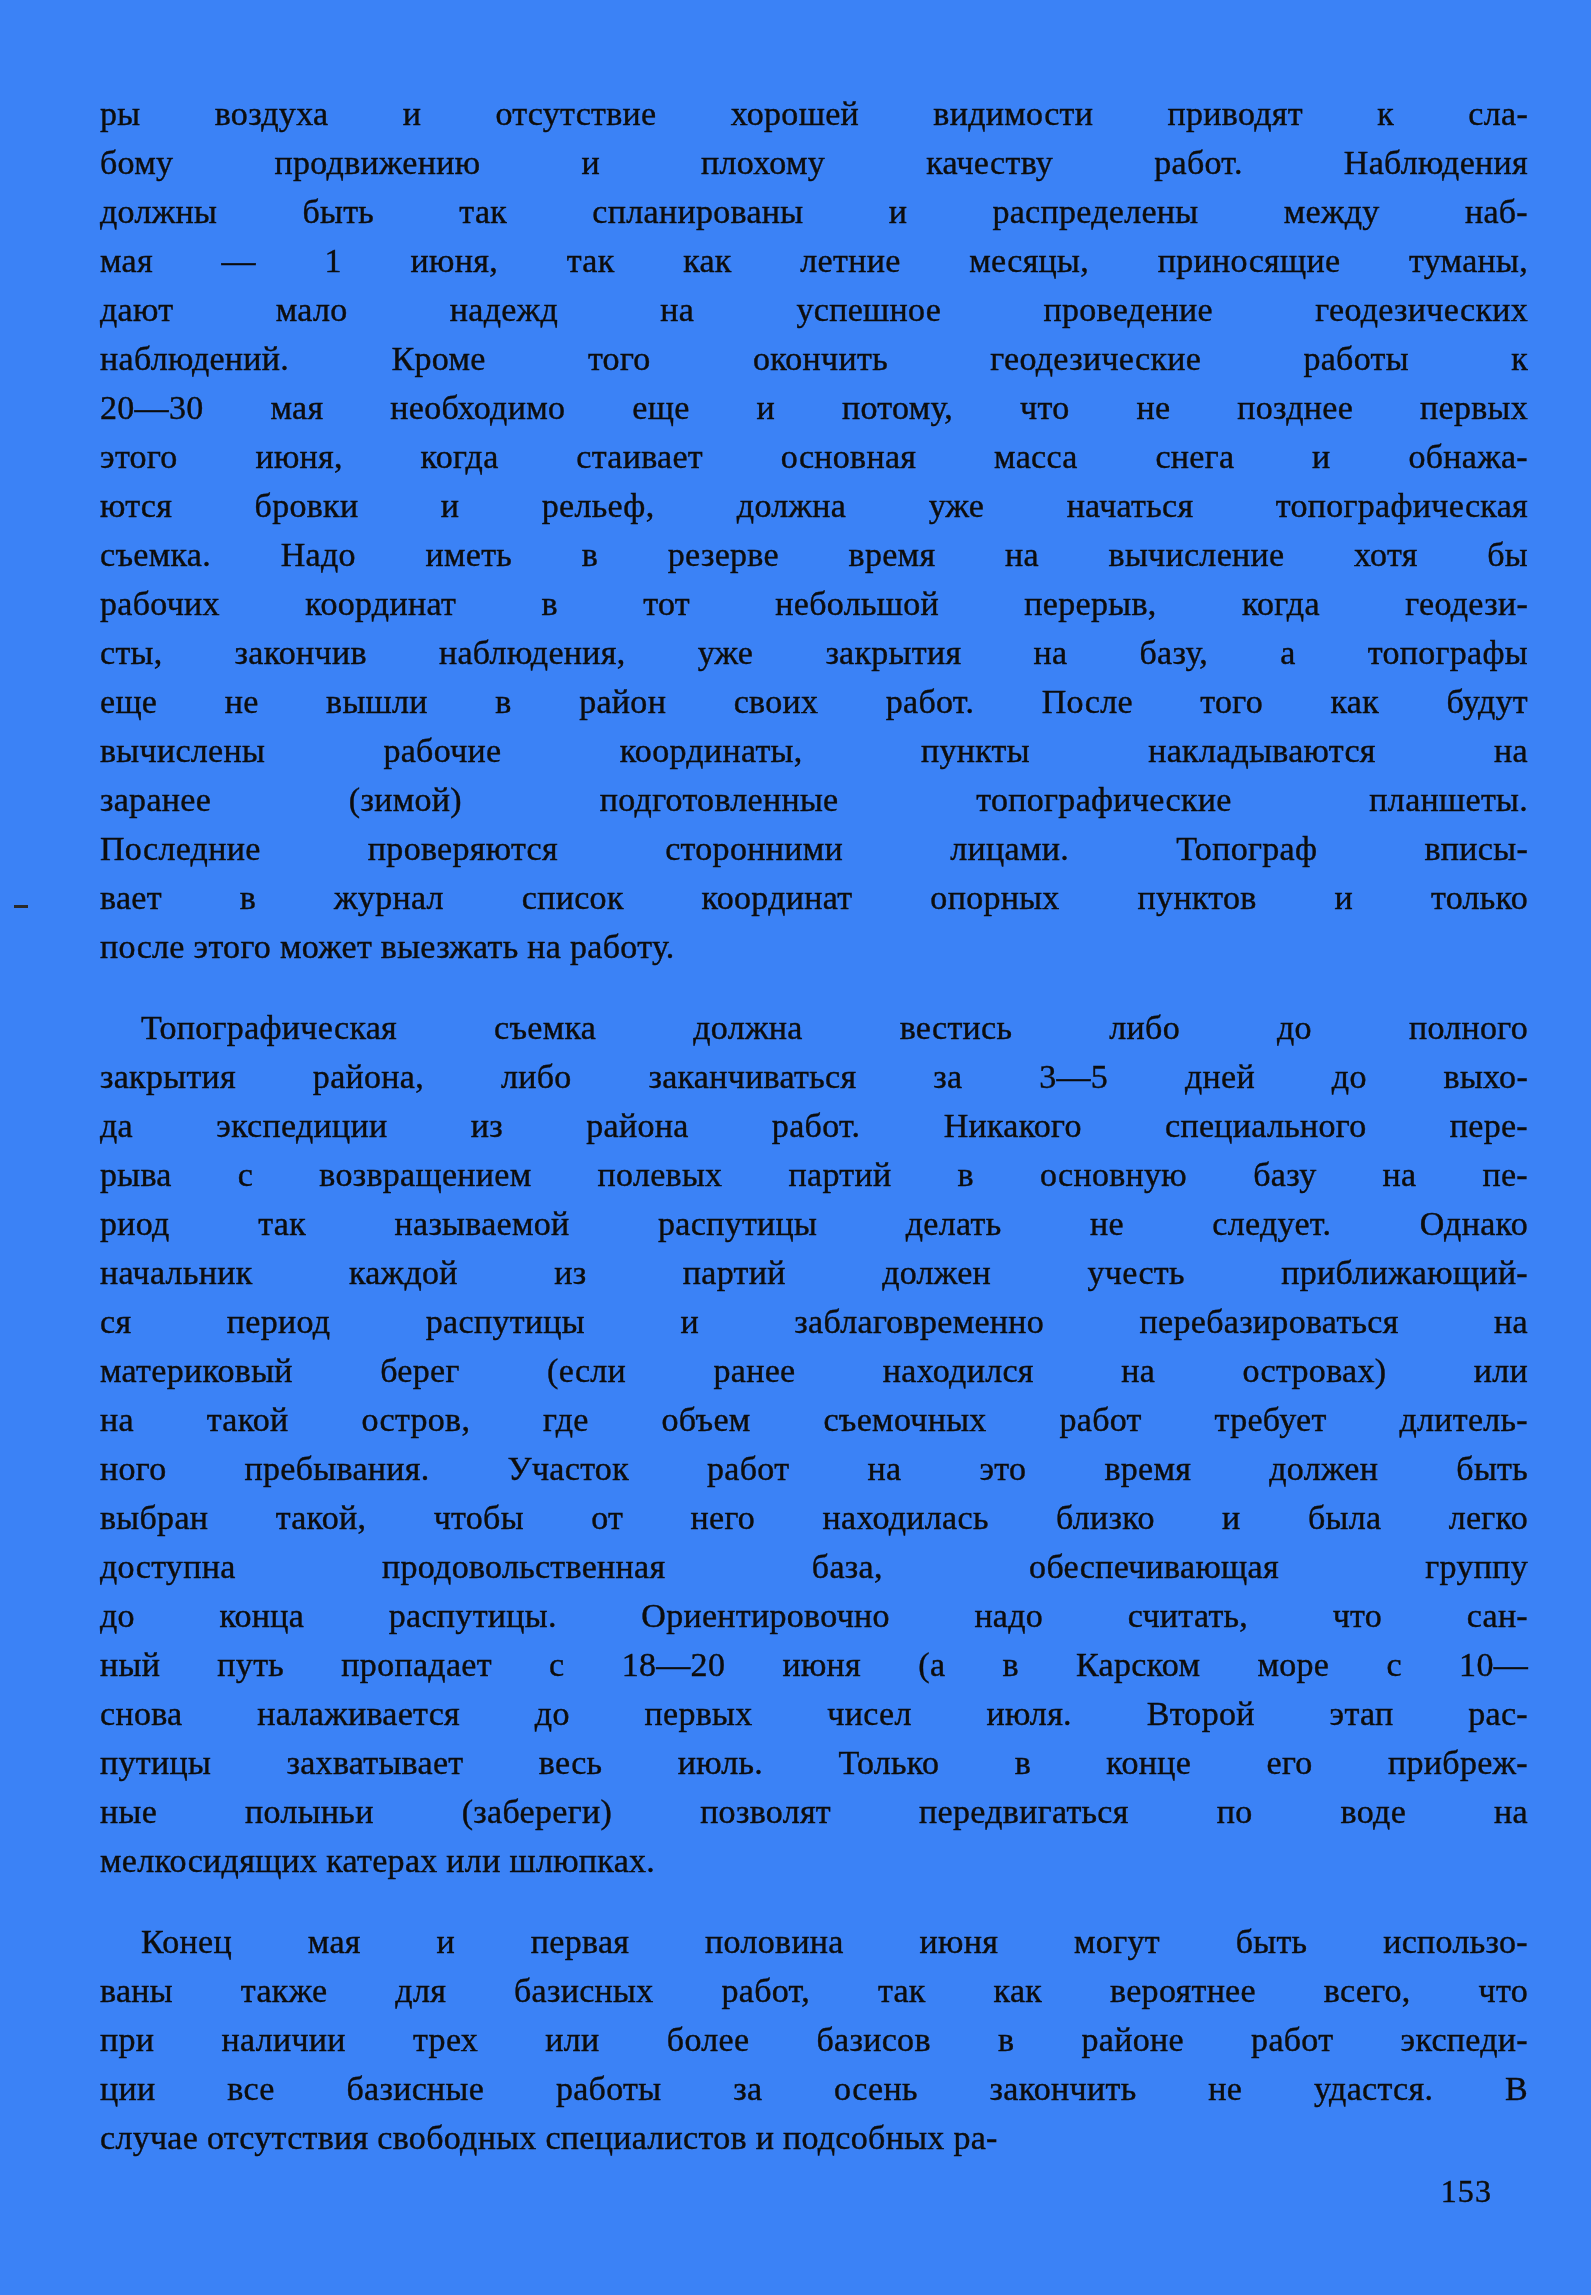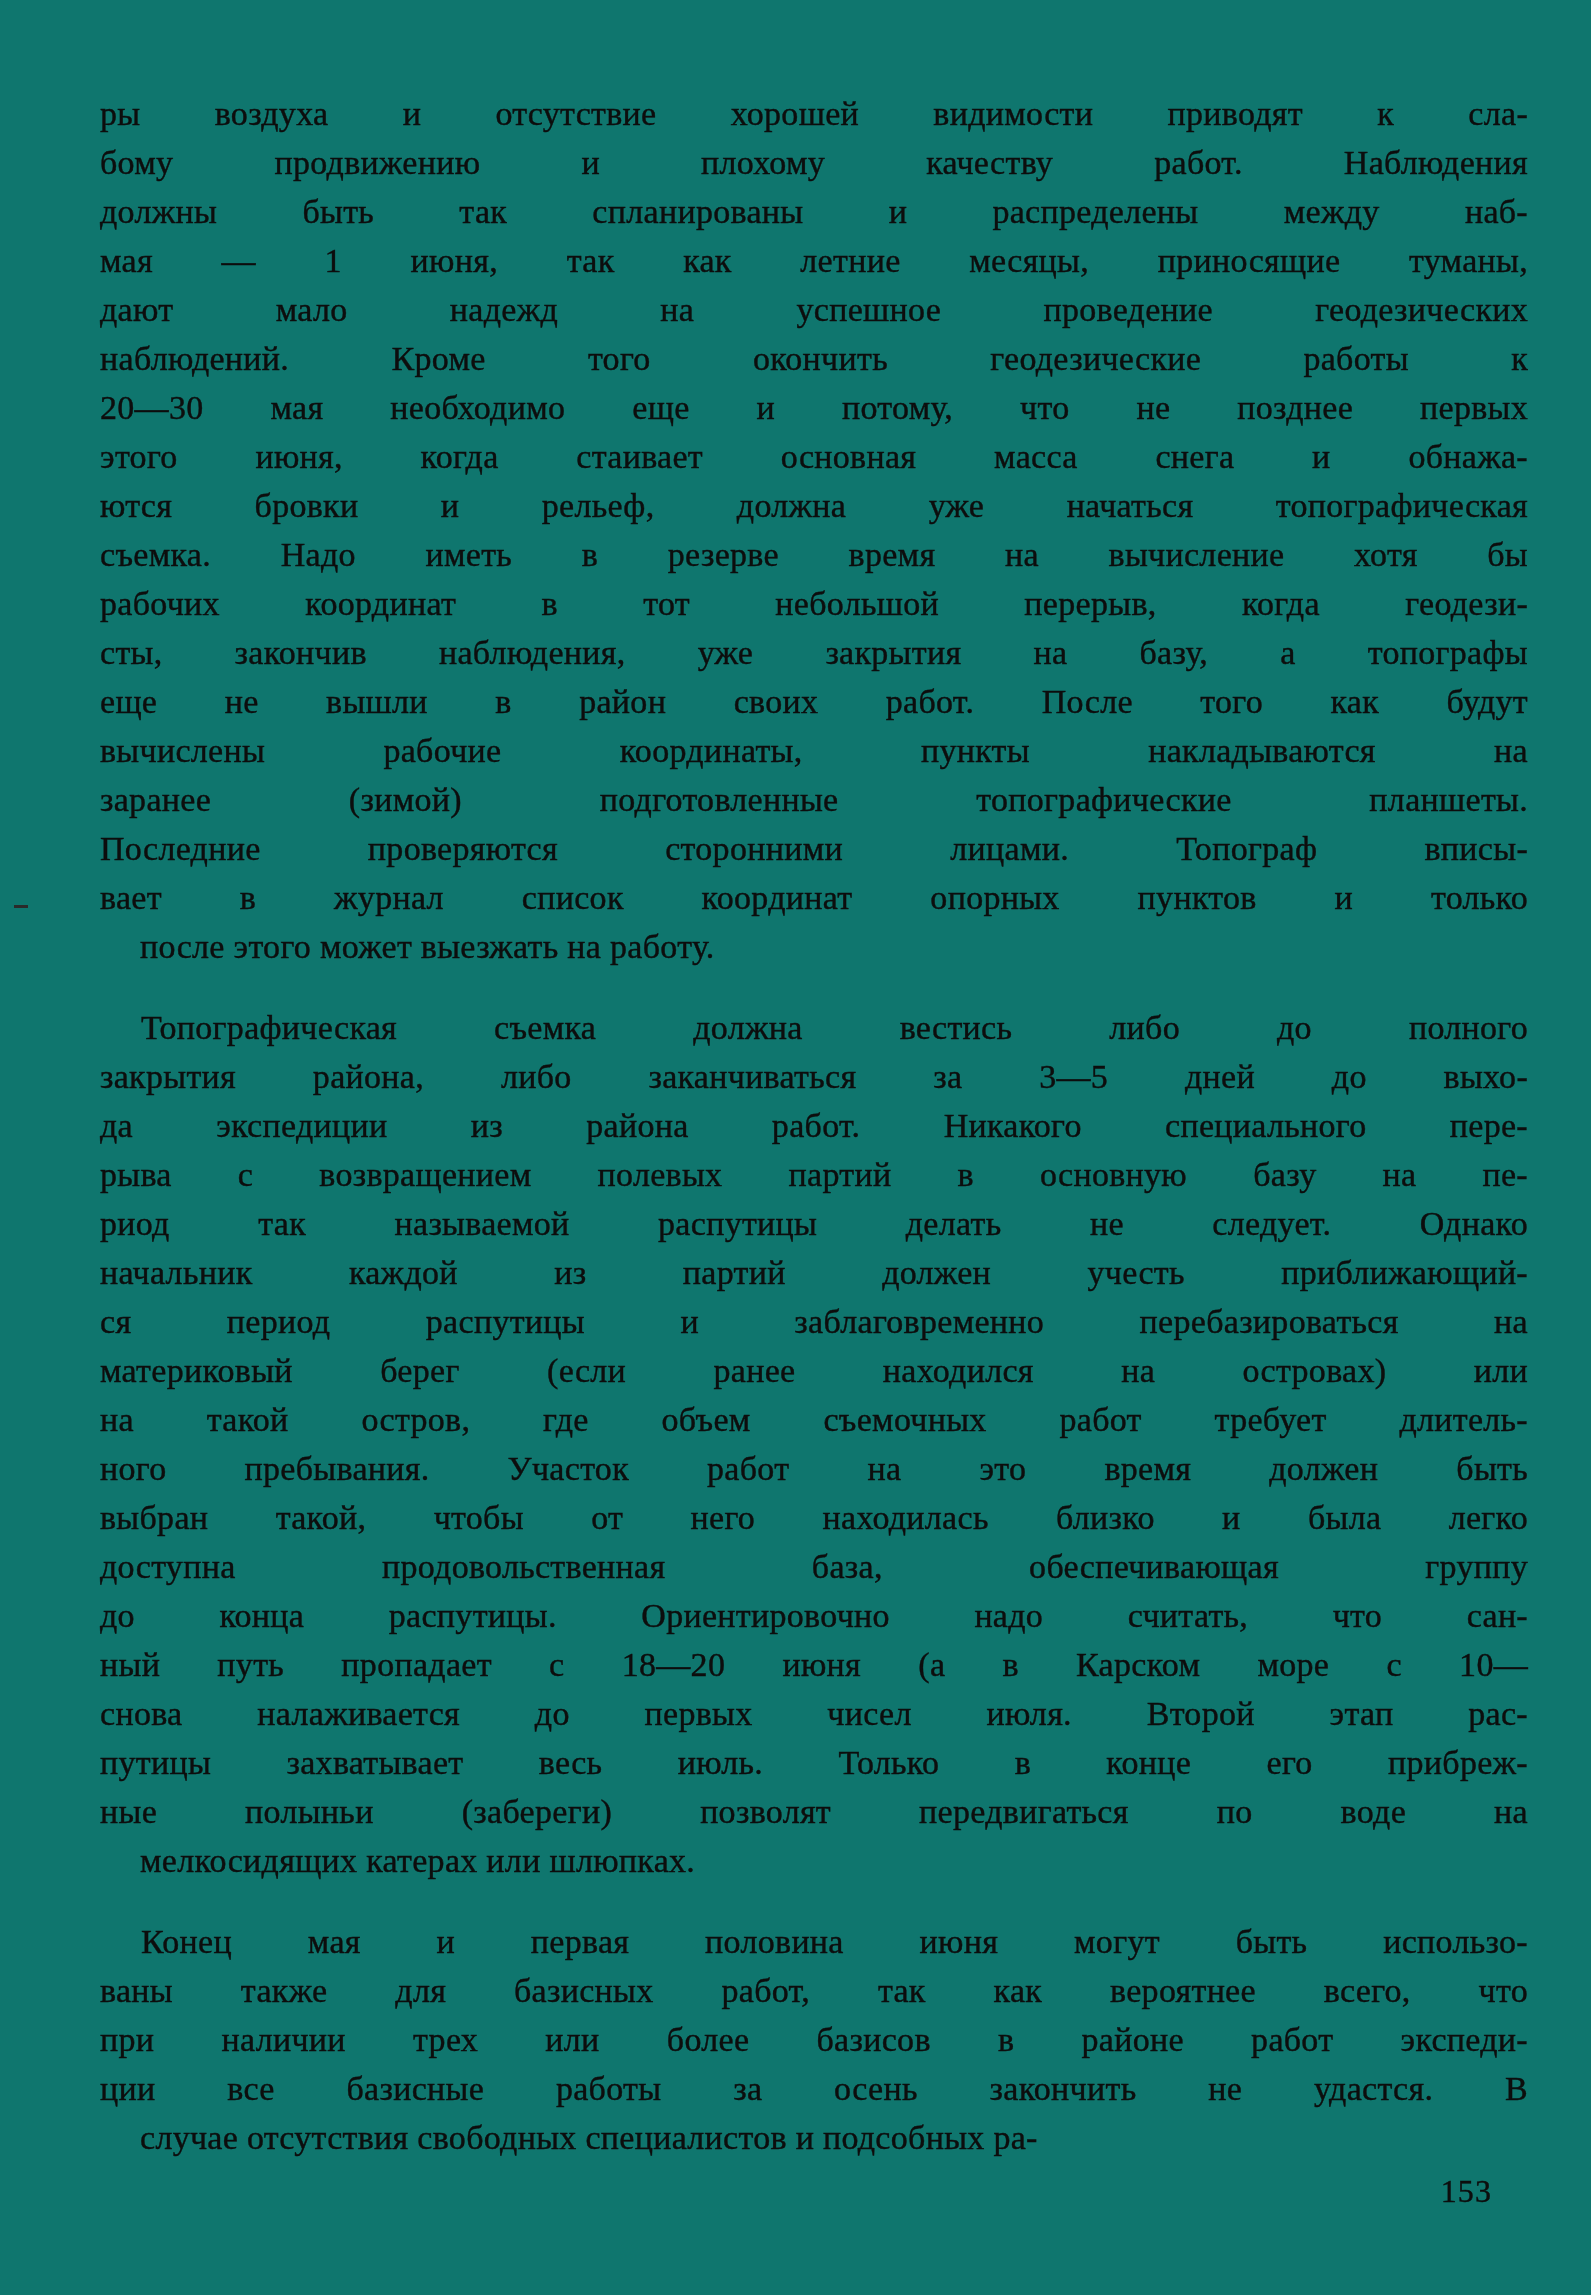--- a/index.html
+++ b/index.html
@@ -4,42 +4,41 @@
 <style>
   html, body {
     margin: 0;
     padding: 0;
     background: #e8e8e8;
   }
   .page {
     position: relative;
     width: 1592px;
     height: 2295px;
-    background: #0f766e;
+    background: #3b82f6;
     font-family: "Liberation Serif", serif;
     color: #0d0d0d;
     overflow: hidden;
   }
   .text-block {
     position: absolute;
     left: 100px;
     top: 89px;
     width: 1428px;
     font-size: 34px;
     line-height: 49px;
     letter-spacing: 0.3px;
     -webkit-text-stroke: 0.4px #0d0d0d;
   }
   .line {
     text-align: justify;
     text-align-last: justify;
   }
   .line.par-end {
     text-align-last: left;
-    margin-left: 40px;
   }
   .line.indent {
     text-indent: 41px;
     margin-top: 32px;
   }
   .page-number {
     position: absolute;
     top: 2173px;
     right: 100px;
     font-size: 32px;

